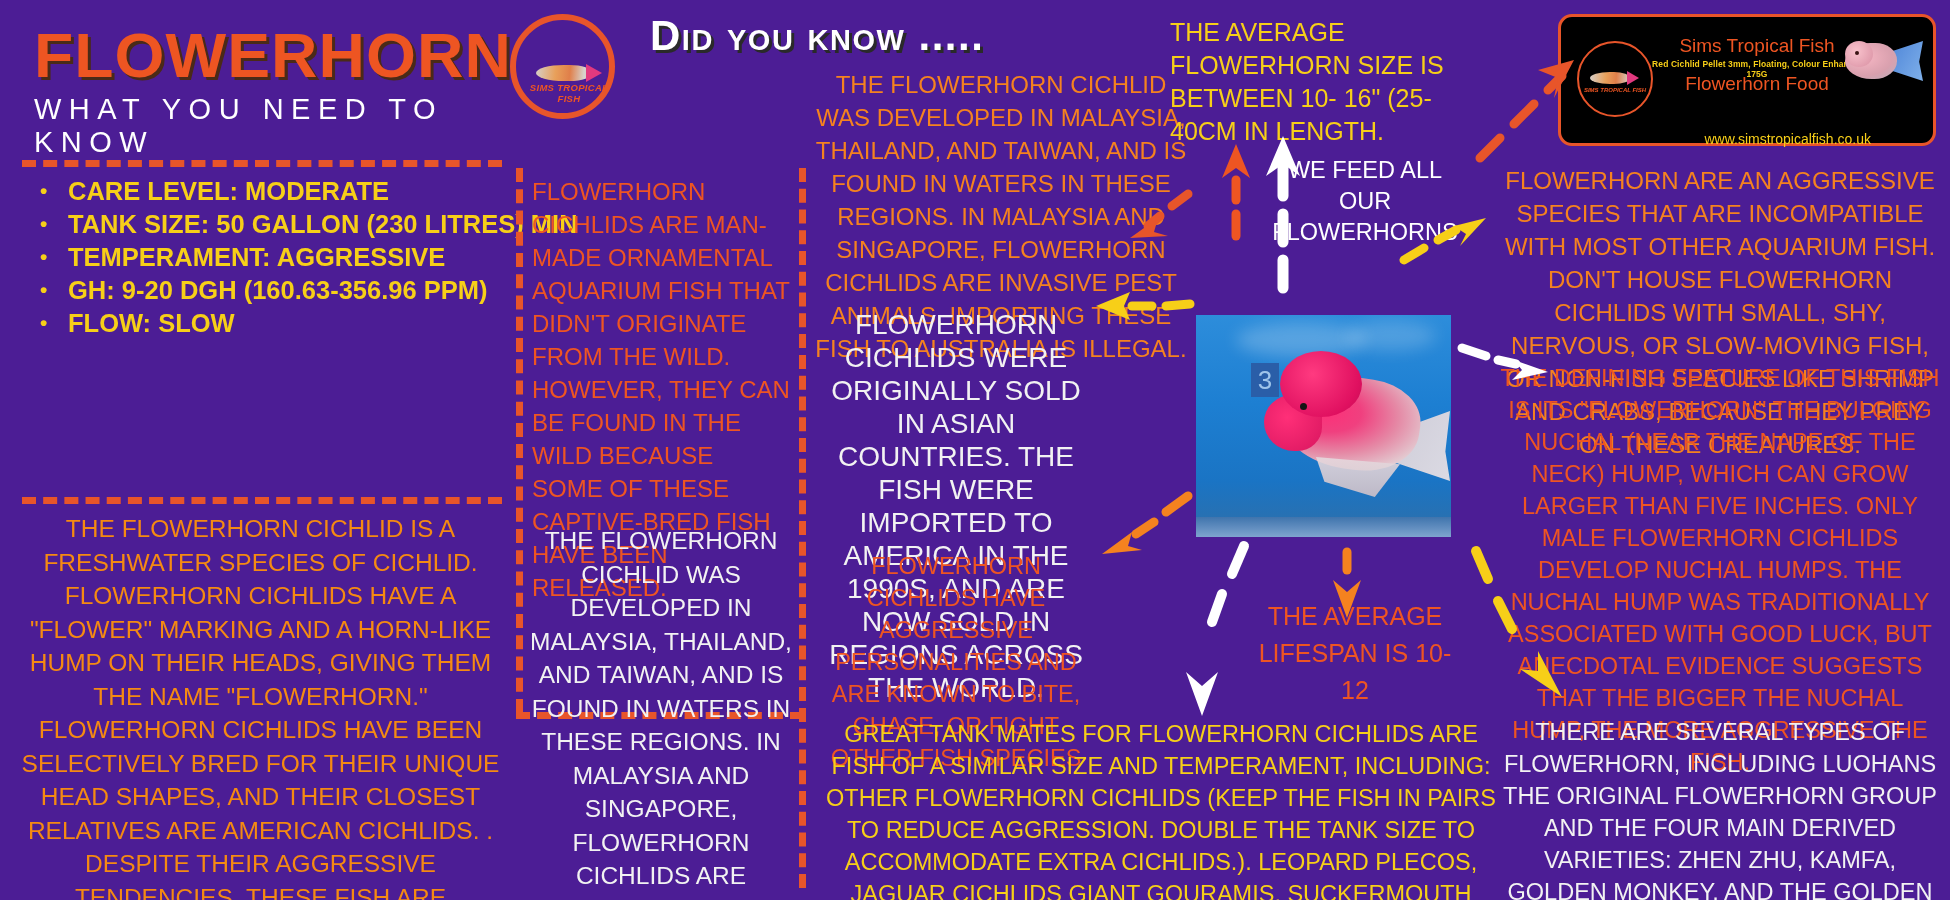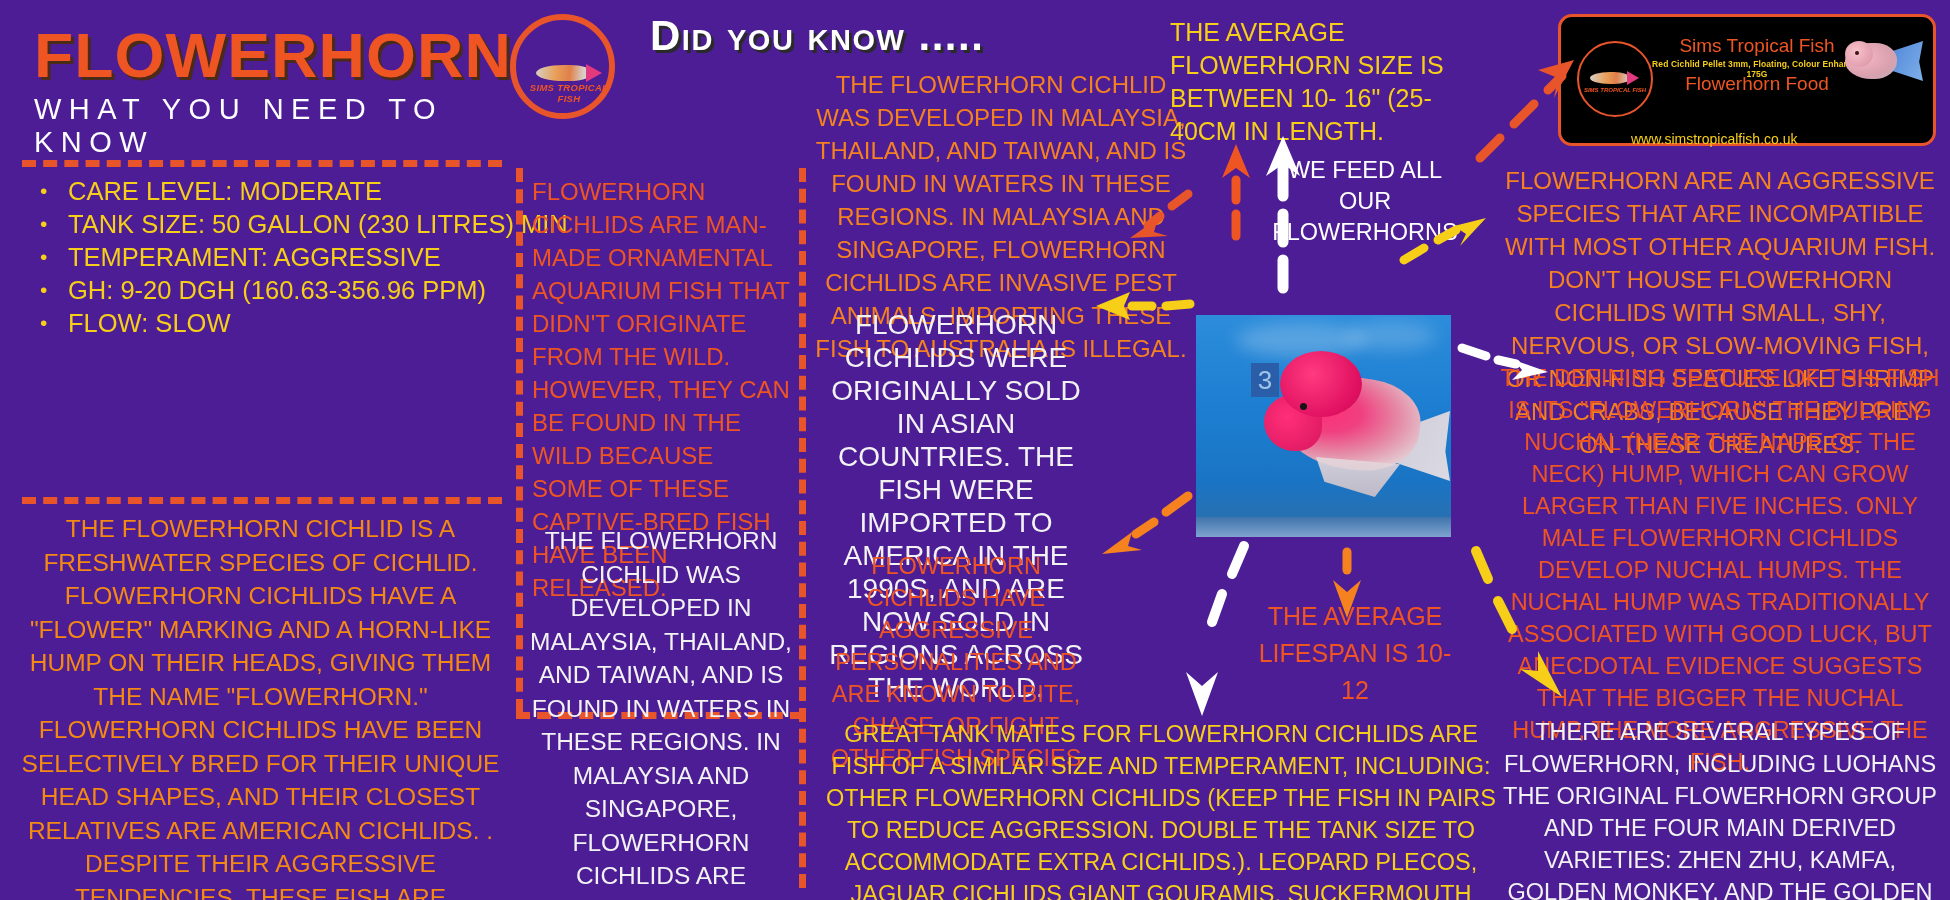--- a/index.html
+++ b/index.html
@@ -13,21 +13,21 @@
               line-height:1;text-shadow:3px 3px 0 #4a2a18;margin:0;
               font-family:"Liberation Sans Narrow","Liberation Sans",sans-serif;
               transform:scaleX(1.02);transform-origin:left;}
   #sub-title{font-size:29px;color:#fff;letter-spacing:7.5px;margin-top:6px;
              font-family:"Liberation Sans Narrow","Liberation Sans",sans-serif;}
 
   .dash-h{position:absolute;height:0;border-top:7px dashed #e8552a;}
   .dash-v{position:absolute;width:0;border-left:7px dashed #e8552a;}
 
   #facts-list{position:absolute;left:30px;top:175px;width:470px;list-style:none;
-              margin:0;padding:0;}
+              margin:0;padding:0;font-weight:bold;}
   #facts-list li{color:#f7cf18;font-size:25.5px;line-height:33px;white-space:nowrap;
       font-family:"Liberation Sans Narrow","Liberation Sans",sans-serif;
       position:relative;padding-left:38px;}
   #facts-list li:before{content:"\2022";position:absolute;left:10px;top:-1px;
       color:#f7cf18;font-size:21px;}
 
   #left-para{position:absolute;left:18px;top:512px;width:485px;color:#f58a12;
       font-size:24.5px;line-height:33.5px;text-align:center;
       font-family:"Liberation Sans Narrow","Liberation Sans",sans-serif;}
 
@@ -133,21 +133,21 @@
       font-family:"Liberation Sans Narrow","Liberation Sans",sans-serif;}
   #pb-desc{position:absolute;left:88px;top:42px;width:216px;text-align:center;
       font-size:8.5px;color:#f7cf18;font-weight:bold;letter-spacing:.1px;
       font-family:"Liberation Sans Narrow","Liberation Sans",sans-serif;}
   #pb-prod{position:absolute;left:96px;top:56px;width:200px;text-align:center;
       font-size:19px;color:#ee5522;
       font-family:"Liberation Sans Narrow","Liberation Sans",sans-serif;}
   #pb-bullets{position:absolute;left:40px;top:84px;width:298px;text-align:center;
       font-size:7.6px;line-height:10px;color:#fff;font-weight:bold;letter-spacing:.1px;
       font-family:"Liberation Sans Narrow","Liberation Sans",sans-serif;}
-  #pb-url{position:absolute;left:70px;top:114px;width:240px;text-align:left;
+  #pb-url{position:absolute;left:70px;top:114px;width:240px;text-align:right;
       font-size:14px;color:#f7cf18;
       font-family:"Liberation Sans Narrow","Liberation Sans",sans-serif;}
   #pb-fishimg{position:absolute;right:10px;top:18px;width:78px;height:52px;}
   #pb-fishimg .bd{position:absolute;left:0;top:8px;width:52px;height:36px;
       border-radius:50% 42% 44% 52%/52% 48% 50% 50%;
       background:radial-gradient(ellipse at 35% 40%,#f7b7c4,#d9a0ae 60%,#b9b0bd);}
   #pb-fishimg .hd{position:absolute;left:0px;top:6px;width:28px;height:26px;
       border-radius:50%;background:radial-gradient(circle at 40% 40%,#f9c2cc,#d88fa2);}
   #pb-fishimg .tl{position:absolute;left:46px;top:6px;width:32px;height:40px;
       background:linear-gradient(120deg,#4f86d8,#7fb0ea);

